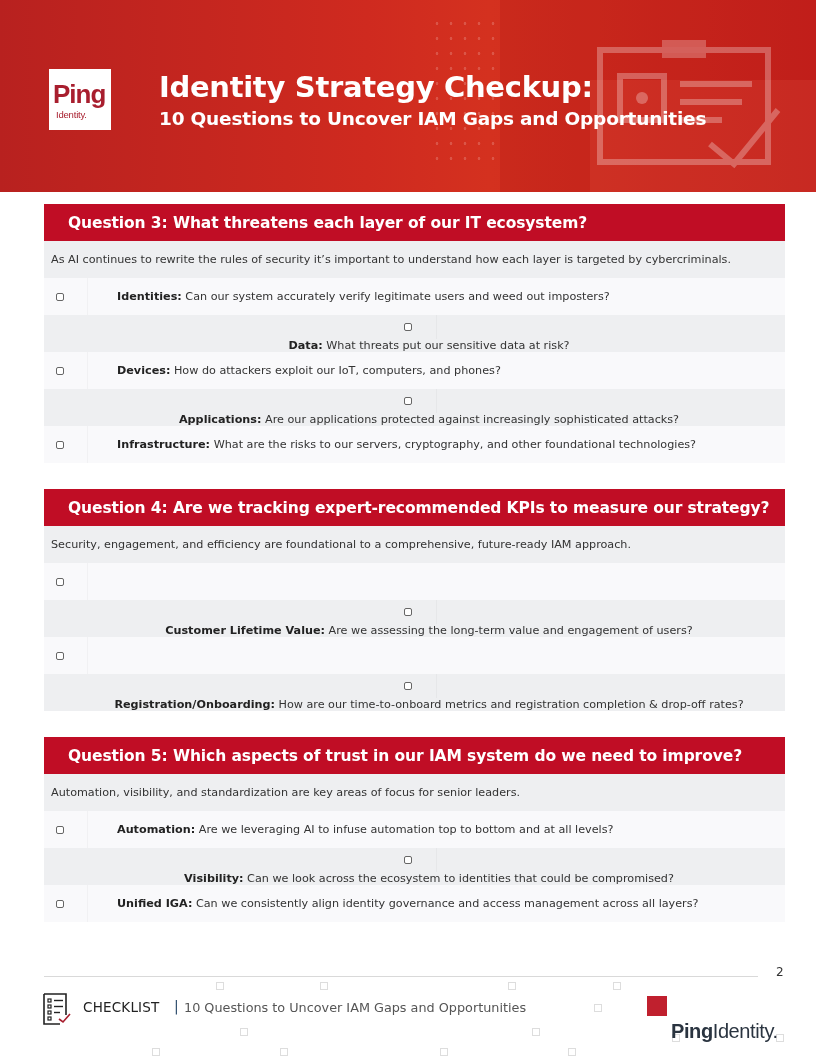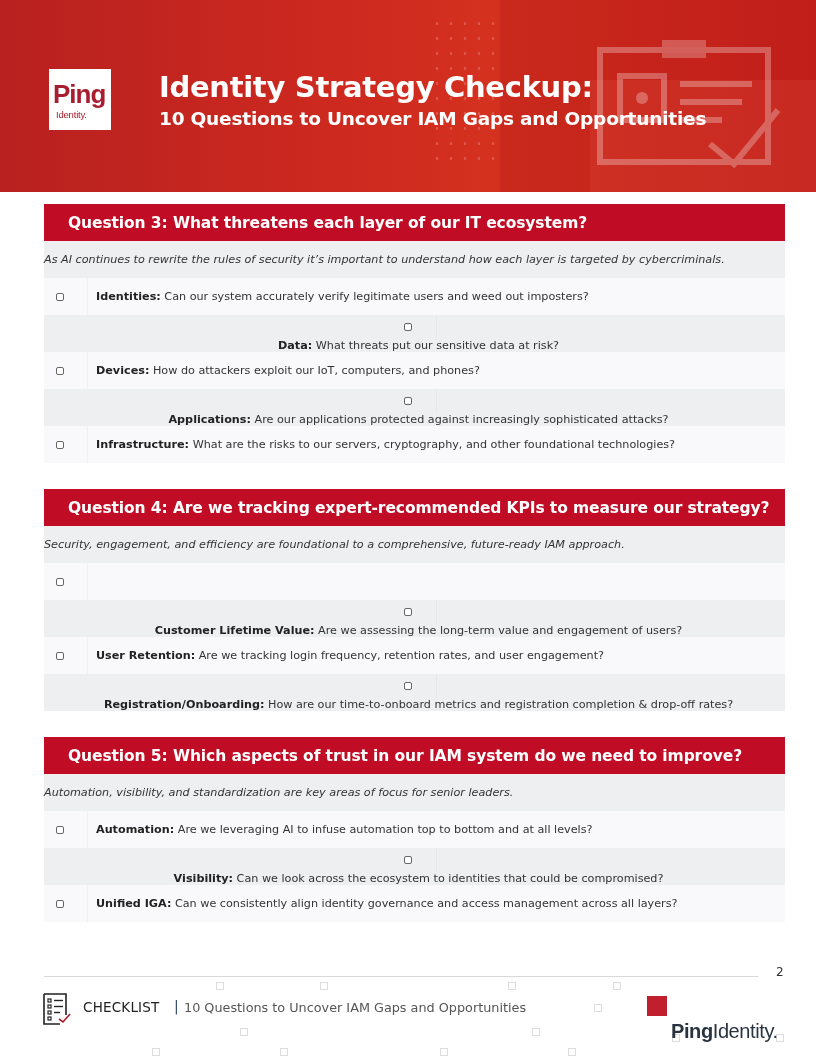--- a/index.html
+++ b/index.html
@@ -20,27 +20,27 @@
 
   .logo-box { position: absolute; left: 49px; top: 69px; width: 62px; height: 61px; background: #fff; }
   .logo-ping { position: absolute; left: 4px; top: 11px; font-family: "Liberation Sans", sans-serif; font-weight: bold; font-size: 26px; color: #a81e2e; letter-spacing: -1px; line-height: 28px; }
   .logo-id { position: absolute; left: 7px; top: 40px; font-family: "Liberation Sans", sans-serif; font-size: 9.5px; color: #a81e2e; letter-spacing: -0.2px; }
 
   .hero-title { position: absolute; left: 159px; top: 70px; font-family: "DejaVu Sans", sans-serif; font-weight: bold; font-size: 29px; color: #fff; letter-spacing: -0.3px; white-space: nowrap; }
   .hero-sub { position: absolute; left: 159px; top: 108px; font-family: "DejaVu Sans", sans-serif; font-weight: bold; font-size: 18.5px; color: #fff; letter-spacing: -0.2px; white-space: nowrap; }
 
   .section { position: absolute; left: 44px; width: 741px; }
   .q-header { height: 37px; background: #c00d25; color: #fff; font-weight: bold; font-size: 15.5px; padding-left: 24px; display: flex; align-items: center; white-space: nowrap; letter-spacing: -0.1px; }
-  .q-intro { height: 37px; background: #eeeff1; font-size: 11.2px; color: #333; padding-left: 0; display: flex; align-items: center; white-space: nowrap; font-style: italic; }
+  .q-intro { height: 37px; background: #eeeff1; font-size: 11.2px; color: #333; padding-left: 7px; display: flex; align-items: center; white-space: nowrap; }
   .row { height: 37px; display: flex; align-items: center; font-size: 11.2px; color: #333; white-space: nowrap; }
   .row.odd { background: #f9f9fb; }
   .row.even { background: #eeeff1; flex-direction: column; }
   .row .cb-cell { width: 44px; height: 100%; display: flex; align-items: center; justify-content: center; border-right: 1px solid rgba(0,0,0,0.03); padding-right: 16px; padding-left: 4px; }
   .cb { width: 8px; height: 8px; border: 1px solid #666; border-radius: 2px; background: #fff; }
-  .row .txt { padding-left: 8px; }
+  .row .txt { padding-left: 8px; margin-left: 21px; }
   .row b { font-weight: bold; color: #222; }
 
   .footer-line { position: absolute; left: 44px; top: 976px; width: 714px; height: 1px; background: #d9d9d9; }
   .page-num { position: absolute; left: 776px; top: 965px; font-size: 12px; color: #333; }
   .ghost { position: absolute; width: 8px; height: 8px; border: 1px solid #ddd; }
   .checklist-icon { position: absolute; left: 42px; top: 993px; width: 30px; height: 32px; }
   .footer-label { position: absolute; left: 83px; top: 999px; font-size: 13.5px; color: #222; letter-spacing: 0.2px; white-space: nowrap; }
   .footer-sep { position: absolute; left: 174px; top: 998px; font-size: 14px; color: #2a4a6a; }
   .footer-sub { position: absolute; left: 184px; top: 1000px; font-size: 12.8px; color: #555; white-space: nowrap; }
   .brand-square { position: absolute; left: 647px; top: 996px; width: 20px; height: 20px; background: #c0202e; }
@@ -118,21 +118,20 @@
   <div class="row even">
     <div class="cb-cell">
         <span class="cb"></span>
       </div>
     <div class="txt"><b>Customer Lifetime Value:</b><span> Are we assessing the long-term value and engagement of users?</span></div>
   </div>
   <div class="row odd">
     <div class="cb-cell">
         <span class="cb"></span>
       </div>
-    <div class="txt"><b>User Retention:</b><span> Are we tracking login frequency, retention rates, and user engagement?</span></div>
   </div>
   <div class="row even">
     <div class="cb-cell">
         <span class="cb"></span>
       </div>
     <div class="txt"><b>Registration/Onboarding:</b><span> How are our time-to-onboard metrics and registration completion &amp; drop-off rates?</span></div>
   </div>
 </div>
 
 <div class="section" style="top:737px;">

